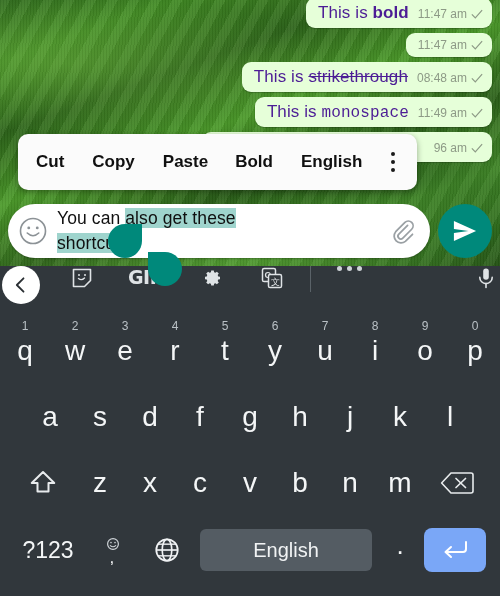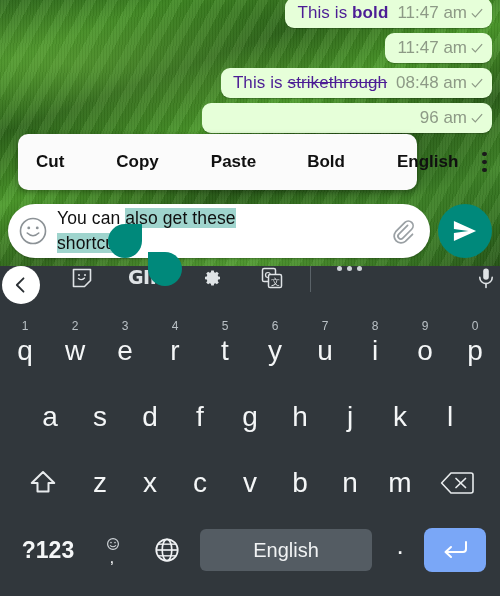--- a/index.html
+++ b/index.html
@@ -45,30 +45,29 @@
     display:flex; align-items:baseline; gap:9px;
     box-shadow:0 1px 1px rgba(0,0,0,0.22);
     max-width:484px;
   }
   .bubble-text { font-size:17px; color:#4c1d95; white-space:nowrap; letter-spacing:.1px; }
   .b-bold { font-weight:bold; }
   .b-italic { font-style:italic; }
   .b-strike { text-decoration:line-through; }
   .b-mono { font-family:"Liberation Mono", monospace; font-size:16px; }
   .bubble-meta { display:flex; align-items:center; gap:4px; flex-shrink:0; }
-  .bubble-time { font-size:17px; color:#8d9a86; white-space:nowrap; }
+  .bubble-time { font-size:12px; color:#8d9a86; white-space:nowrap; }
   .tick { width:12px; height:10px; display:block; }
 
   
   #context-menu {
     position:absolute; left:18px; top:134px; width:399px; height:56px;
     background:#fbfbfb; border-radius:10px; z-index:6;
     display:flex; align-items:center;
     box-shadow:0 2px 6px rgba(0,0,0,0.35);
-    gap:24px;
   }
   .menu-item {
     font-size:17px; font-weight:bold; color:#101010;
     padding:0 0; white-space:nowrap;
   }
   #mi-cut    { margin-left:18px; }
   #mi-copy   { margin-left:28px; }
   #mi-paste  { margin-left:28px; }
   #mi-bold   { margin-left:27px; }
   #mi-italic { margin-left:28px; }
@@ -139,21 +138,21 @@
   .row3 .key { width:50px; }
   .key .num {
     position:absolute; top:-16px; left:50%; transform:translateX(-50%);
     font-size:12px; color:#b9c0c5; font-weight:400;
   }
   .row2 { padding:0 25px; }
   .row3-wrap { display:flex; align-items:center; justify-content:center; height:66px; }
   #key-shift, #key-backspace { width:64px; display:flex; align-items:center; justify-content:center; }
 
   .row4 { display:flex; align-items:center; height:68px; padding:0 10px; }
-  #key-123 { width:76px; font-size:23px; font-weight:bold; display:flex; align-items:center; justify-content:center; color:#f4f6f7; }
+  #key-123 { width:76px; font-size:23px; font-weight:normal; display:flex; align-items:center; justify-content:center; color:#f4f6f7; }
   #key-comma { width:54px; display:flex; align-items:center; justify-content:center; position:relative; }
   #key-globe { width:54px; display:flex; align-items:center; justify-content:center; }
   #key-space {
     flex:1; height:42px; background:#545c63; border-radius:6px; margin:0 6px;
     display:flex; align-items:center; justify-content:center;
     color:#f1f3f4; font-size:20px;
   }
   #key-period { width:44px; display:flex; align-items:center; justify-content:center; color:#f4f6f7; font-size:26px; padding-bottom:10px; }
   #key-enter {
     width:62px; height:44px; background:#7aa7f7; border-radius:8px;
@@ -195,20 +194,31 @@
       <span class="bubble-text"><span>This is </span><s class="b-strike">strikethrough</s></span>
       <span class="bubble-meta">
         <span class="bubble-time">08:48 am</span>
         <svg class="tick" viewBox="0 0 14 11">
             <polyline points="1,6 5,10 13,1" fill="none" stroke="#8d9a86" stroke-width="1.4"></polyline>
           </svg>
       </span>
     </div>
   </div>
 
+  <div class="bubble-row">
+    <div class="bubble">
+      <span class="bubble-text"><span>This is </span><span class="b-mono">monospace</span></span>
+      <span class="bubble-meta">
+        <span class="bubble-time">11:49 am</span>
+        <svg class="tick" viewBox="0 0 14 11">
+            <polyline points="1,6 5,10 13,1" fill="none" stroke="#8d9a86" stroke-width="1.4"></polyline>
+          </svg>
+      </span>
+    </div>
+  </div>
 
   <div class="bubble-row">
     <div class="bubble" style="min-width:290px;">
       <span class="bubble-text">&nbsp;</span>
       <span class="bubble-meta" style="margin-left:auto;">
         <span class="bubble-time">96 am</span>
         <svg class="tick" viewBox="0 0 14 11">
             <polyline points="1,6 5,10 13,1" fill="none" stroke="#8d9a86" stroke-width="1.4"></polyline>
           </svg>
       </span>

